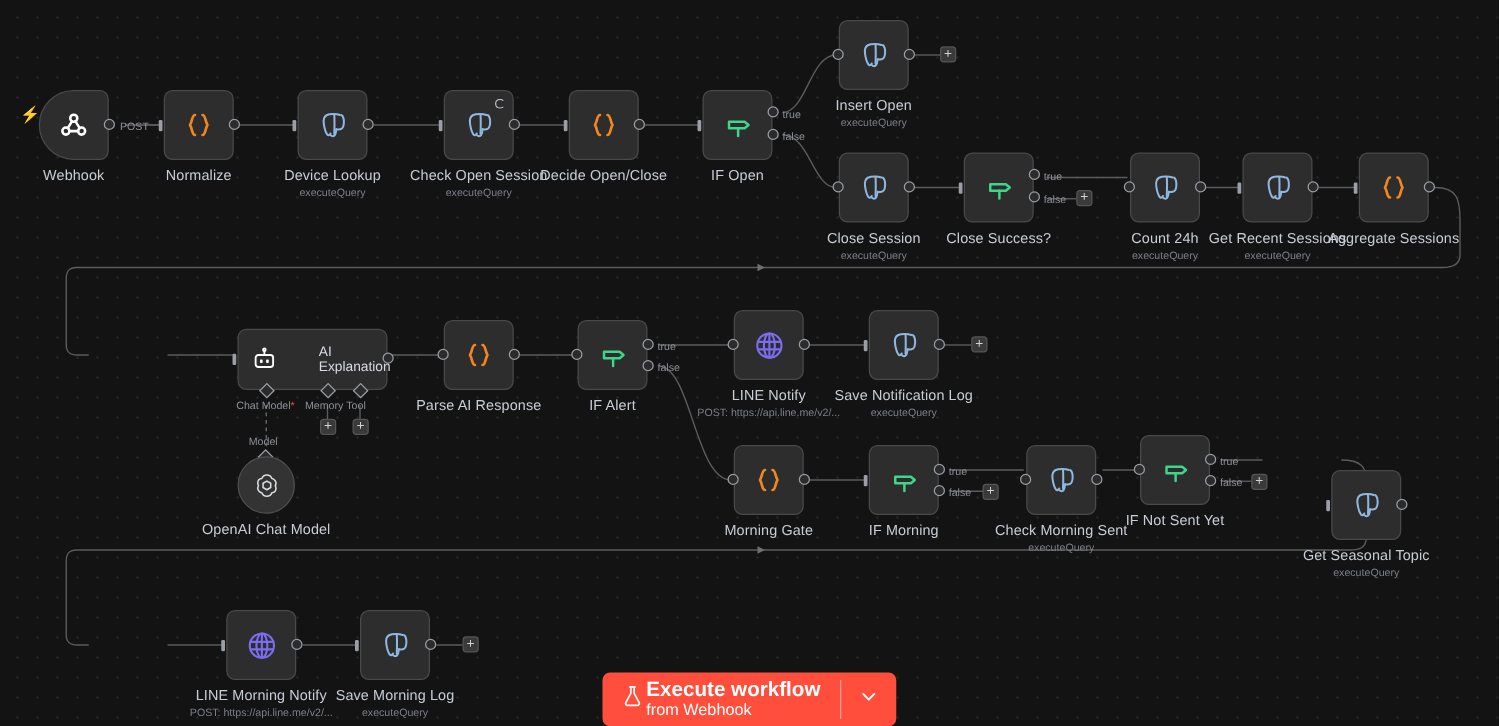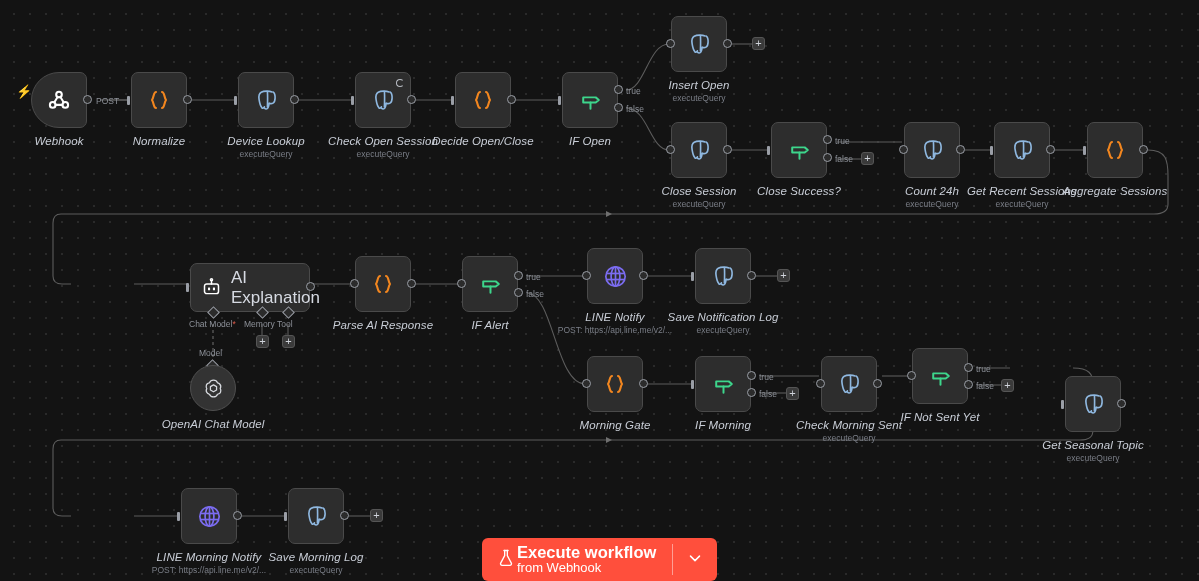--- a/index.html
+++ b/index.html
@@ -47,37 +47,36 @@
   .node-label {
     position: absolute;
     left: 50%;
     transform: translateX(-50%);
     white-space: nowrap;
     text-align: center;
     color: #c8cdd6;
     font-size: 11.5px;
     line-height: 14px;
     letter-spacing: .1px;
-    font-style: italic;
   }
   .node-sub {
     position: absolute;
     left: 50%;
     transform: translateX(-50%);
     white-space: nowrap;
     text-align: center;
     color: #7b7f88;
     font-size: 8.5px;
     line-height: 11px;
   }
   .wrap { position: absolute; }
 
   
   .ic { display: block; }
-  .ai-title { color: #d6dae2; font-size: 17px; }
+  .ai-title { color: #d6dae2; font-size: 11px; margin-left: 24px; }
 
   
   .port {
     position: absolute;
     width: 9px; height: 9px;
     border-radius: 50%;
     background: #2b2b2b;
     border: 1.4px solid #9a9ea6;
   }
   .port-in {

